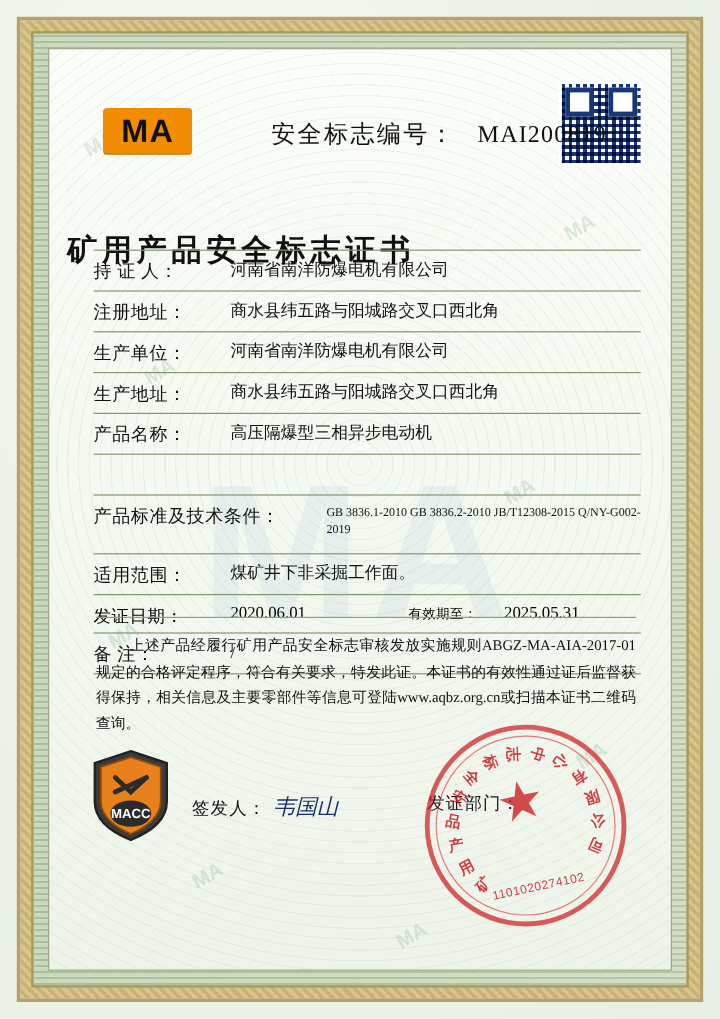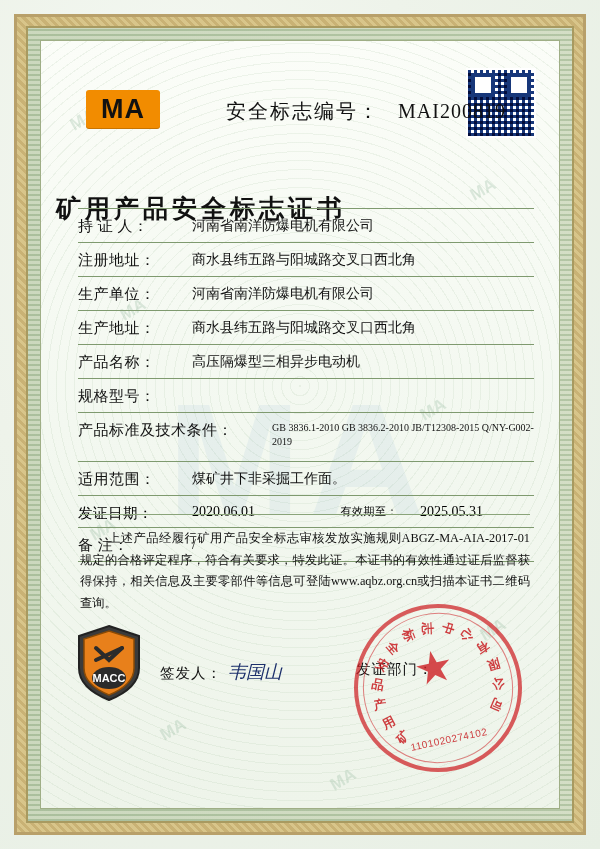--- a/index.html
+++ b/index.html
@@ -380,21 +380,20 @@
         <div class="k">生产地址：</div>
         <div class="v">商水县纬五路与阳城路交叉口西北角</div>
       </div>
 
       <div class="row">
         <div class="k">产品名称：</div>
         <div class="v">高压隔爆型三相异步电动机</div>
       </div>
 
       <div class="row">
-        <div class="k">规格型号：</div>
       </div>
 
       <div class="row tall">
         <div class="k" style="width:152px; flex:0 0 152px;">产品标准及技术条件：</div>
         <div class="v">GB 3836.1-2010  GB 3836.2-2010 JB/T12308-2015 Q/NY-G002-2019</div>
       </div>
 
       <div class="row">
         <div class="k">适用范围：</div>
         <div class="v">煤矿井下非采掘工作面。</div>

